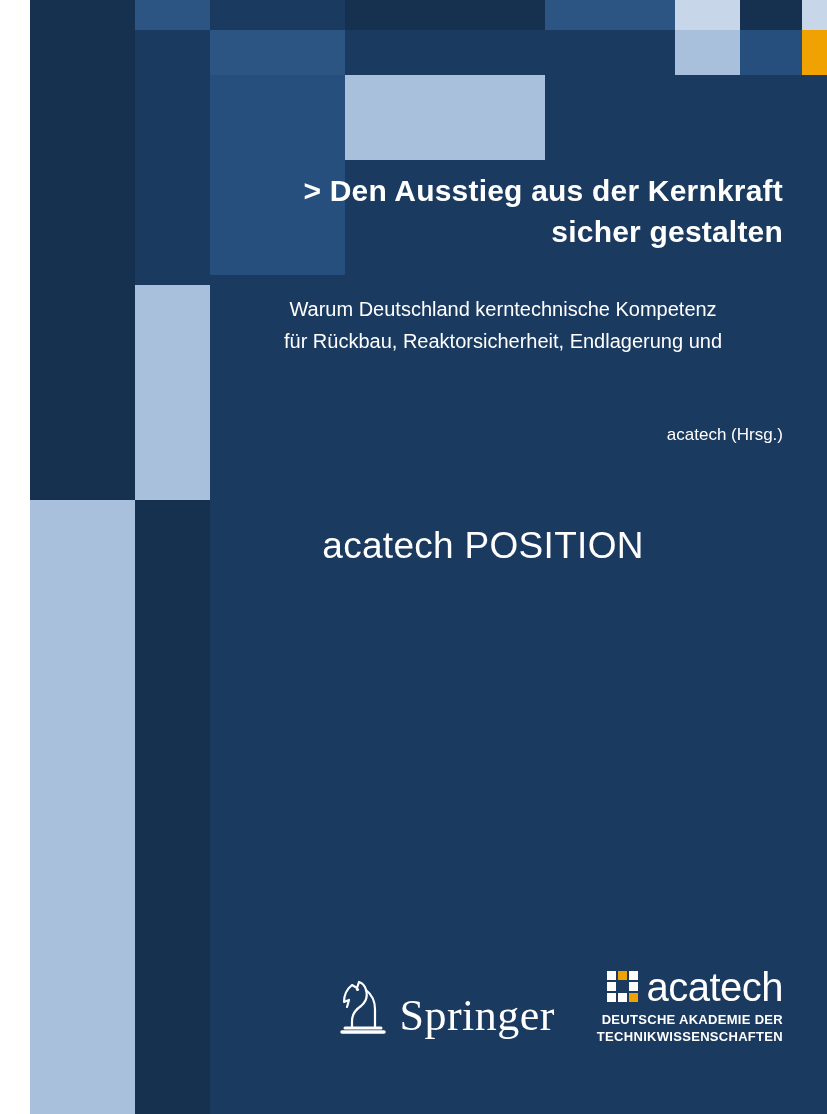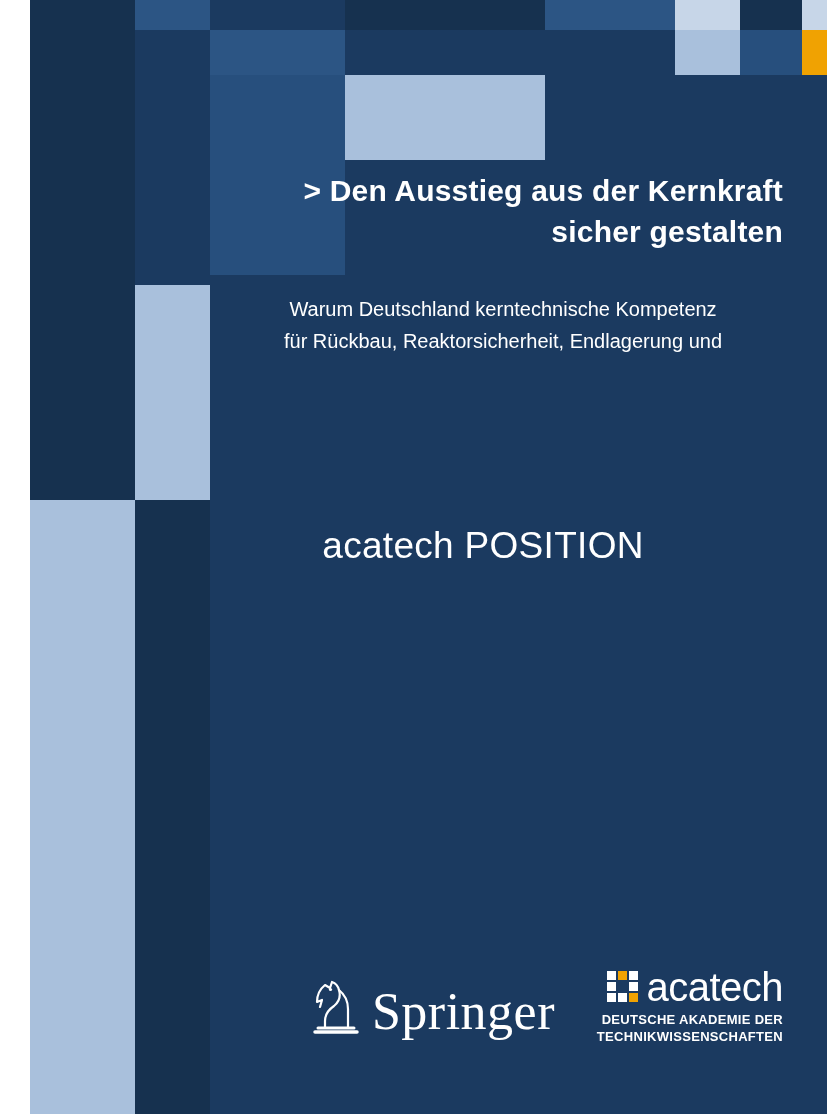--- a/index.html
+++ b/index.html
@@ -98,21 +98,21 @@
     position: absolute;
     right: 228px;
     bottom: 18px;
     display: flex;
     align-items: flex-end;
     gap: 10px;
   }
   .springer-word {
     color: #ffffff;
     font-family: "Liberation Serif", serif;
-    font-size: 52px;
+    font-size: 44px;
     line-height: 1;
     letter-spacing: 0.5px;
   }
   .acatech-logo {
     position: absolute;
     right: 0px;
     bottom: 10px;
     text-align: right;
   }
   .acatech-row {
@@ -176,20 +176,21 @@
   <div class="title">
     <span class="line">&gt; Den Ausstieg aus der Kernkraft</span>
     <span class="line">sicher gestalten</span>
   </div>
 
   <div class="subtitle">
     <span class="line">Warum Deutschland kerntechnische Kompetenz</span>
     <span class="line">für Rückbau, Reaktorsicherheit, Endlagerung und</span>
   </div>
 
+  <div class="editor">acatech (Hrsg.)</div>
 
   <div class="series">acatech POSITION</div>
 
   <div class="logos">
 
     <div class="springer-logo">
       <span>
         <svg width="54" height="58" viewBox="0 0 54 58" aria-hidden="true">
           <g fill="none" stroke="#ffffff" stroke-width="2.2" stroke-linejoin="round" stroke-linecap="round">
             <path d="M17 52 L17 45 C17 38 20 34 26 30 C31 26 33 21 31 14 C30 10 27 7 24 6 L22 12 L17 9 C12 13 9 19 9 26 L14 24 L12 31"></path>

